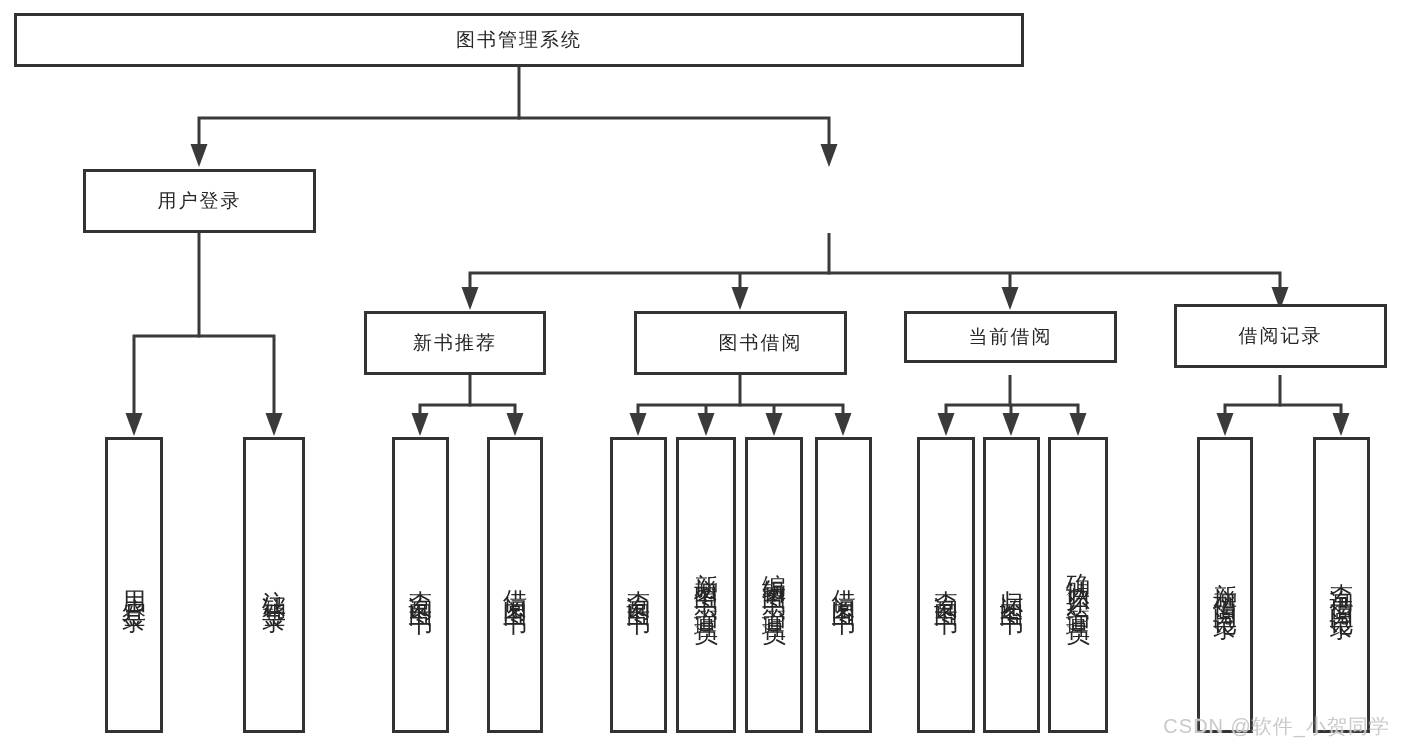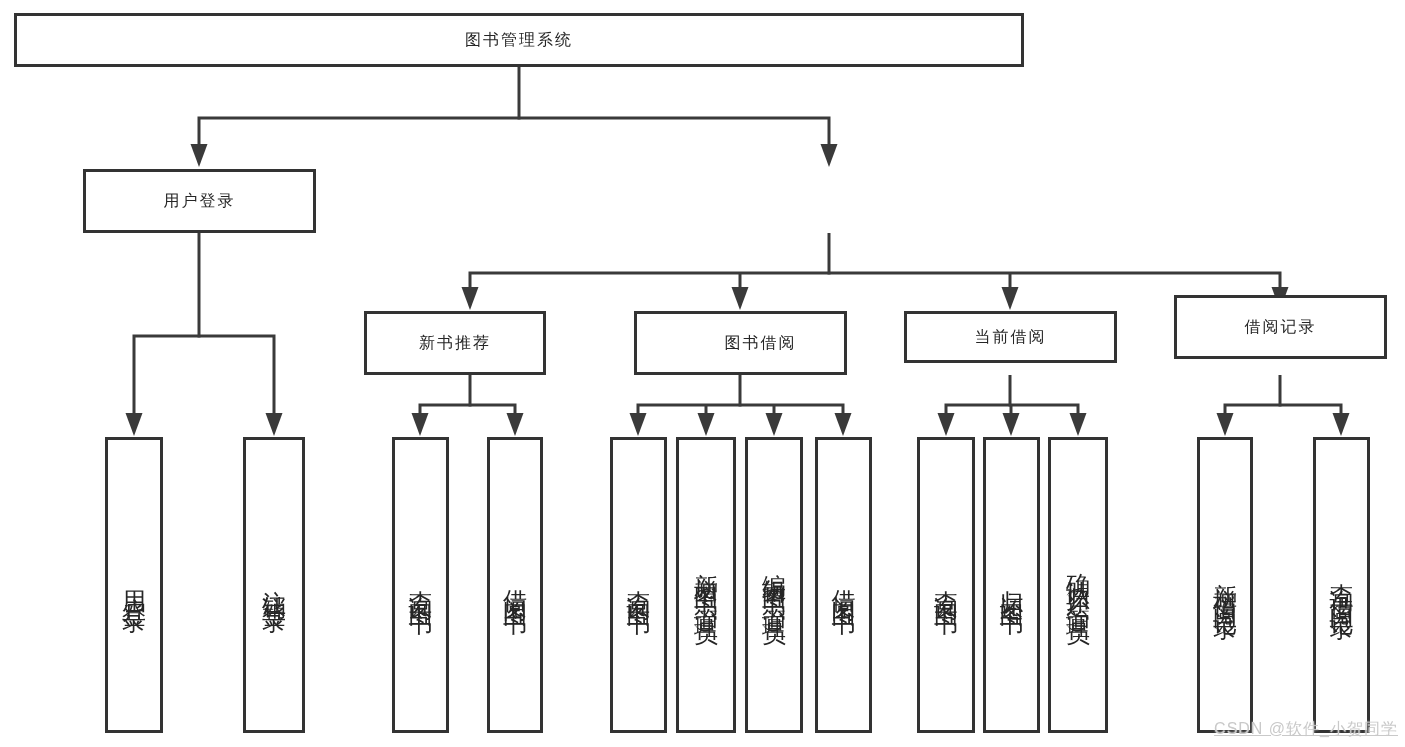--- a/index.html
+++ b/index.html
@@ -23,21 +23,21 @@
   svg.wires path { stroke: var(--line); stroke-width: 3; fill: none; }
   svg.wires polygon { fill: var(--line); stroke: none; }
   .box {
     position: absolute;
     border: 3px solid var(--border);
     background: #ffffff;
     display: flex;
     align-items: center;
     justify-content: center;
     color: var(--text);
-    font-size: 16px;
+    font-size: 19px;
     letter-spacing: 2px;
     z-index: 2;
   }
   .leaf {
     position: absolute;
     top: 437px;
     height: 296px;
     border: 3px solid var(--border);
     background: #ffffff;
     display: flex;
@@ -49,28 +49,27 @@
     writing-mode: vertical-lr;
     text-orientation: mixed;
     white-space: nowrap;
     letter-spacing: 7px;
     line-height: 1;
     font-size: 24px;
     color: var(--text);
   }
   .watermark {
     position: absolute;
-    right: 7px;
+    right: 15px;
     bottom: 7px;
-    font-size: 16px;
+    font-size: 20px;
     letter-spacing: 1px;
     color: var(--watermark);
     z-index: 4;
     text-shadow: 0 0 2px #ffffff;
-    text-decoration: underline;
   }
 </style>
 </head>
 <body>
 
 <div class="stage">
 
   <svg class="wires" viewBox="0 0 1405 747" xmlns="http://www.w3.org/2000/svg">
 
     <path d="M519 67 V119.5"></path>
@@ -128,21 +127,21 @@
 
   <div class="box" style="left:364px; top:311px; width:182px; height:64px;">
     <span>新书推荐</span>
   </div>
   <div class="box" style="left:634px; top:311px; width:213px; height:64px;padding-left:40px;">
     <span>图书借阅</span>
   </div>
   <div class="box" style="left:904px; top:311px; width:213px; height:52px;">
     <span>当前借阅</span>
   </div>
-  <div class="box" style="left:1174px; top:295px; width:213px; height:64px;">
+  <div class="box" style="left:1174px; top:304px; width:213px; height:64px;">
     <span>借阅记录</span>
   </div>
 
   <div class="leaf" style="left:105px; width:58px;">
     <span class="v">用户登录</span>
   </div>
   <div class="leaf" style="left:243px; width:62px;">
     <span class="v">注销登录</span>
   </div>
 

